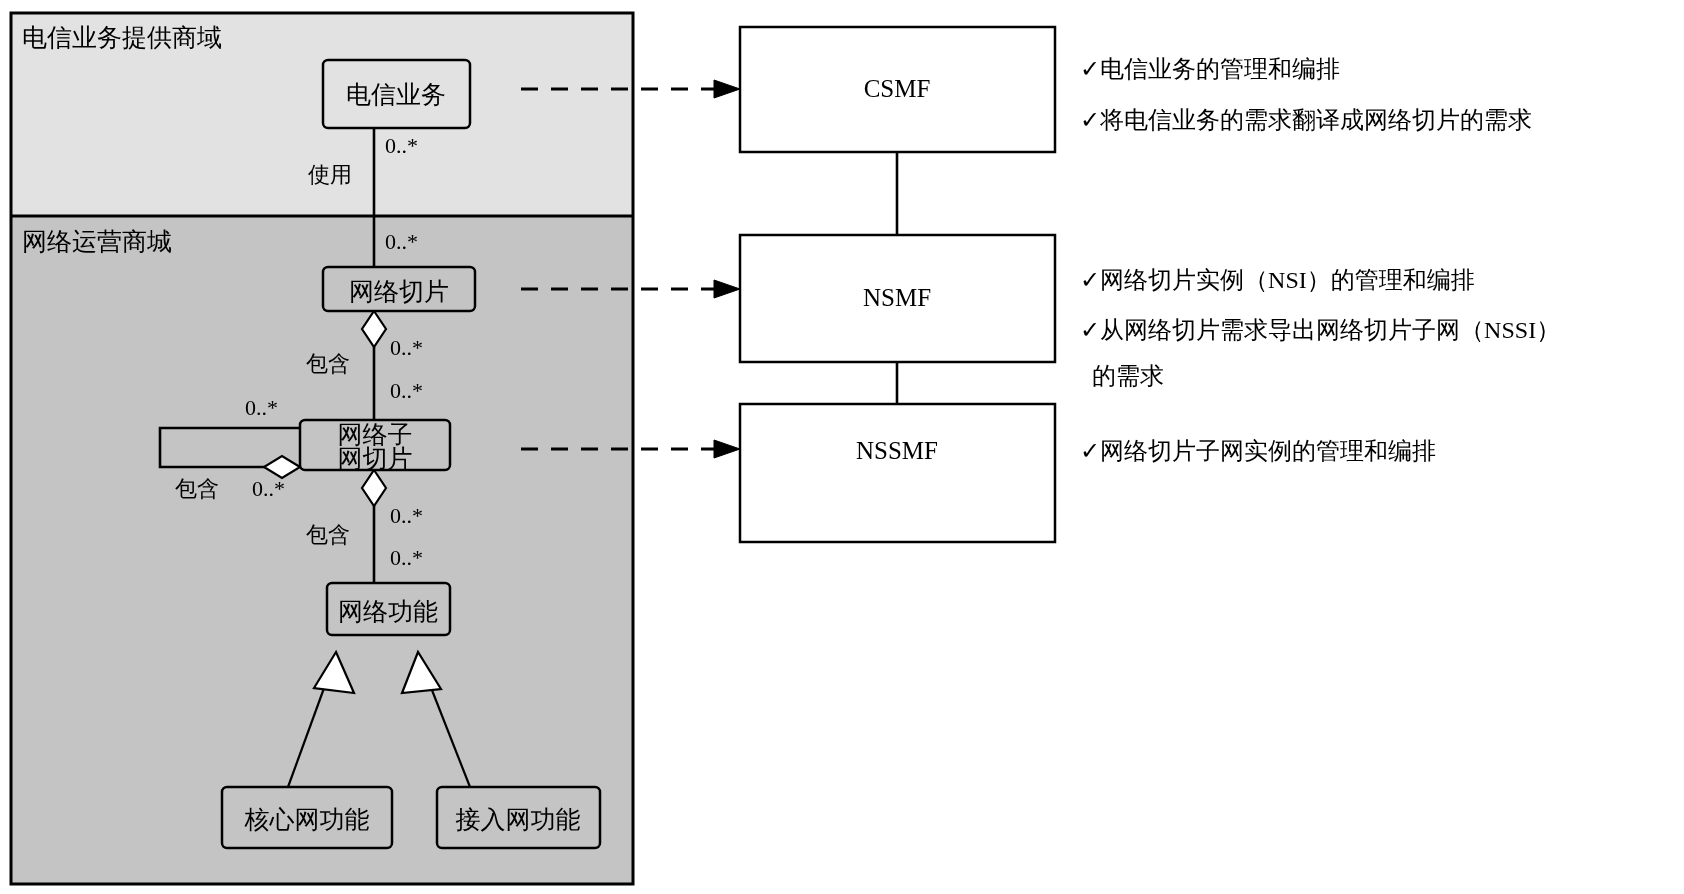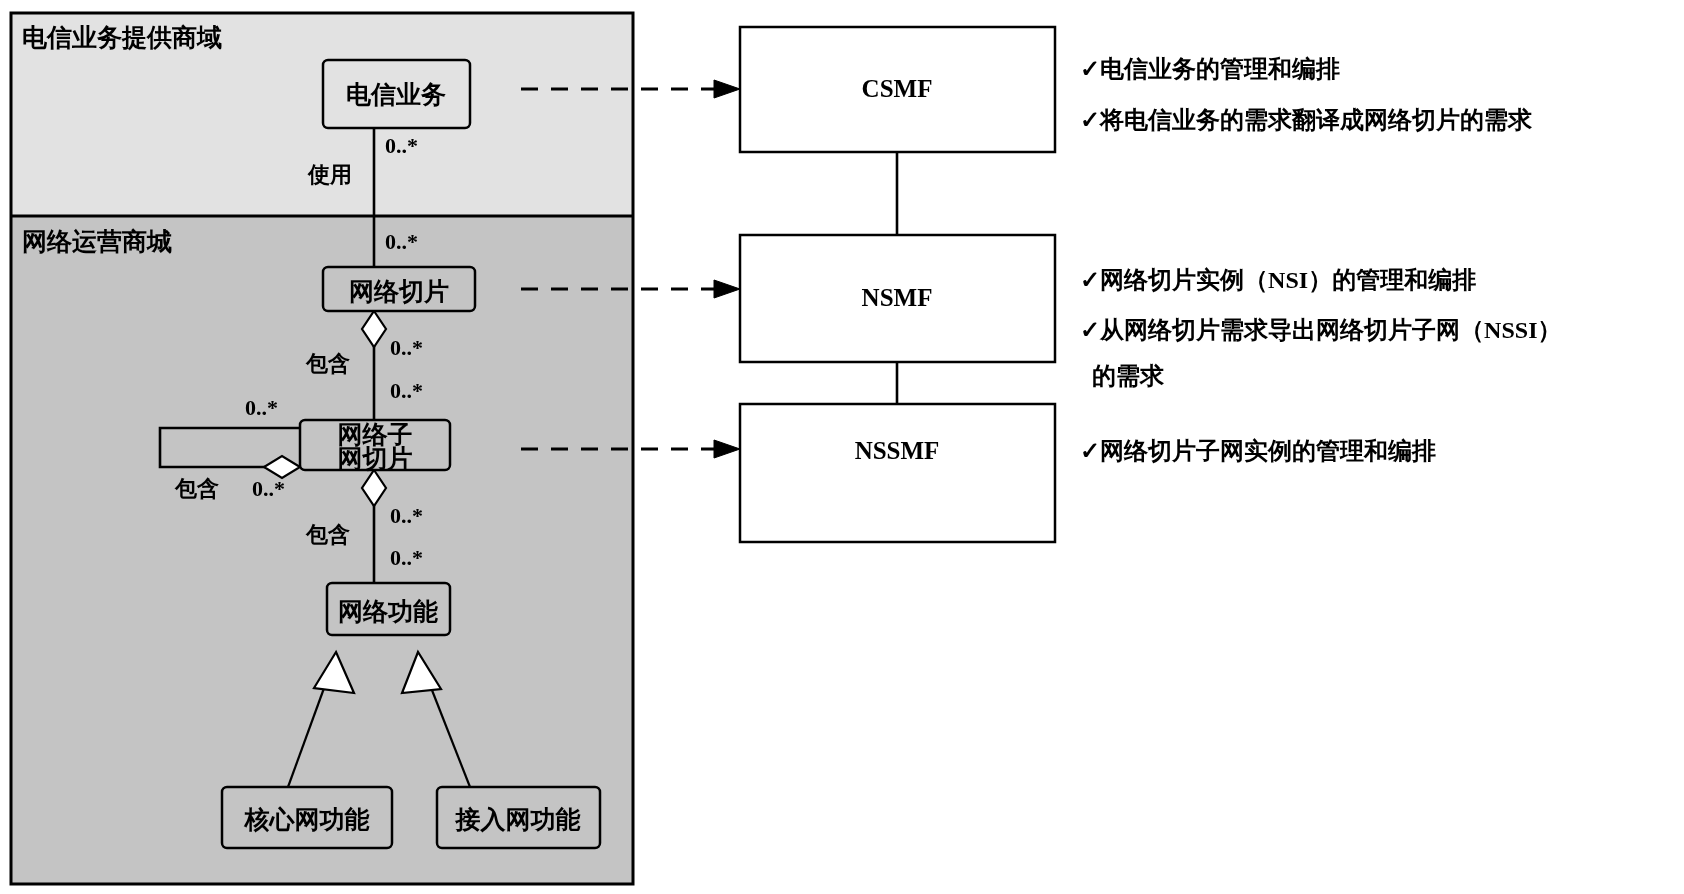--- a/index.html
+++ b/index.html
@@ -10,21 +10,20 @@
   body {
     width: 1684px;
     height: 894px;
     font-family: "Liberation Serif", "DejaVu Serif", serif;
     overflow: hidden;
   }
   #stage {
     position: relative;
     width: 1684px;
     height: 894px;
-    font-weight: bold;
   }
   svg#diagram {
     position: absolute;
     left: 0;
     top: 0;
     width: 1684px;
     height: 894px;
   }
   .frame-rect { fill: none; stroke: #000000; stroke-width: 3; }
   .domain-upper { fill: #e2e2e2; stroke: none; }

